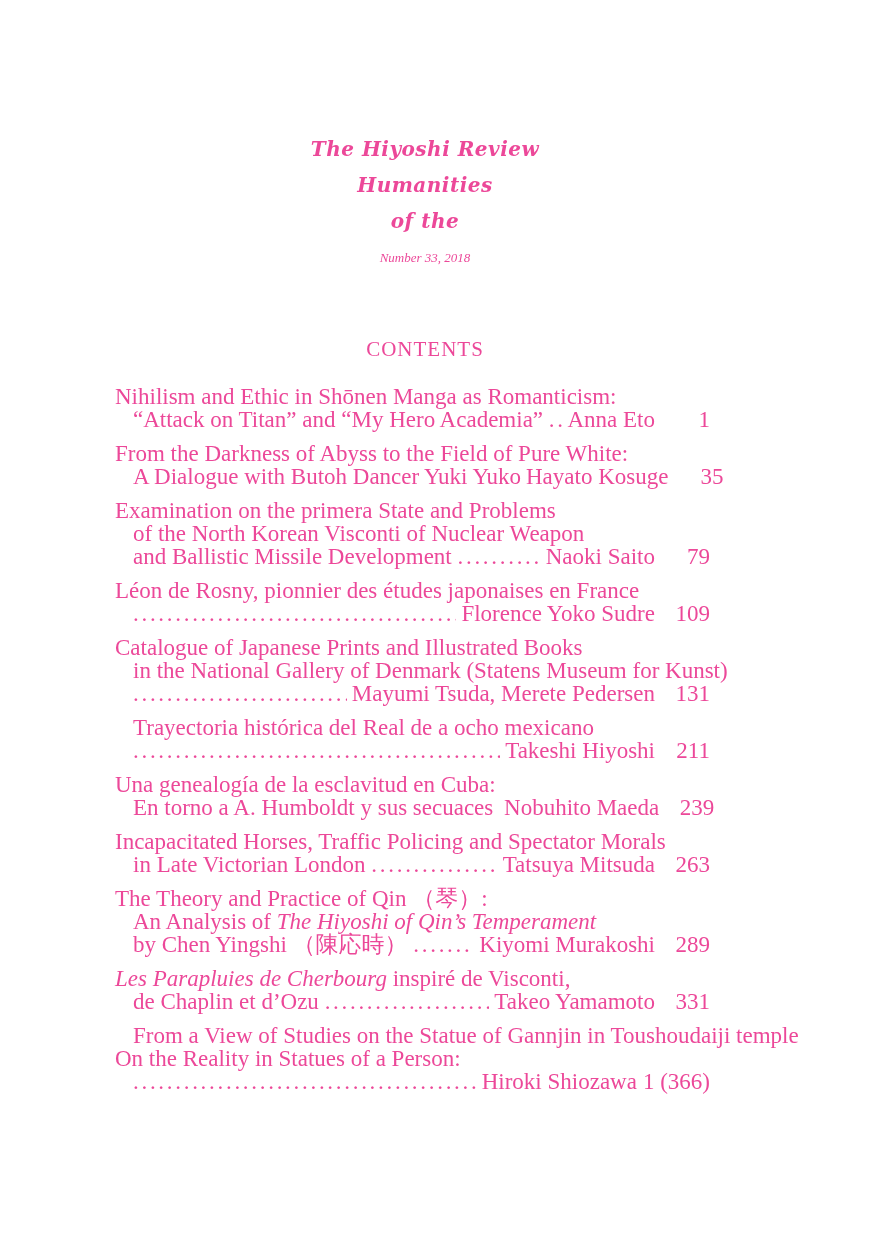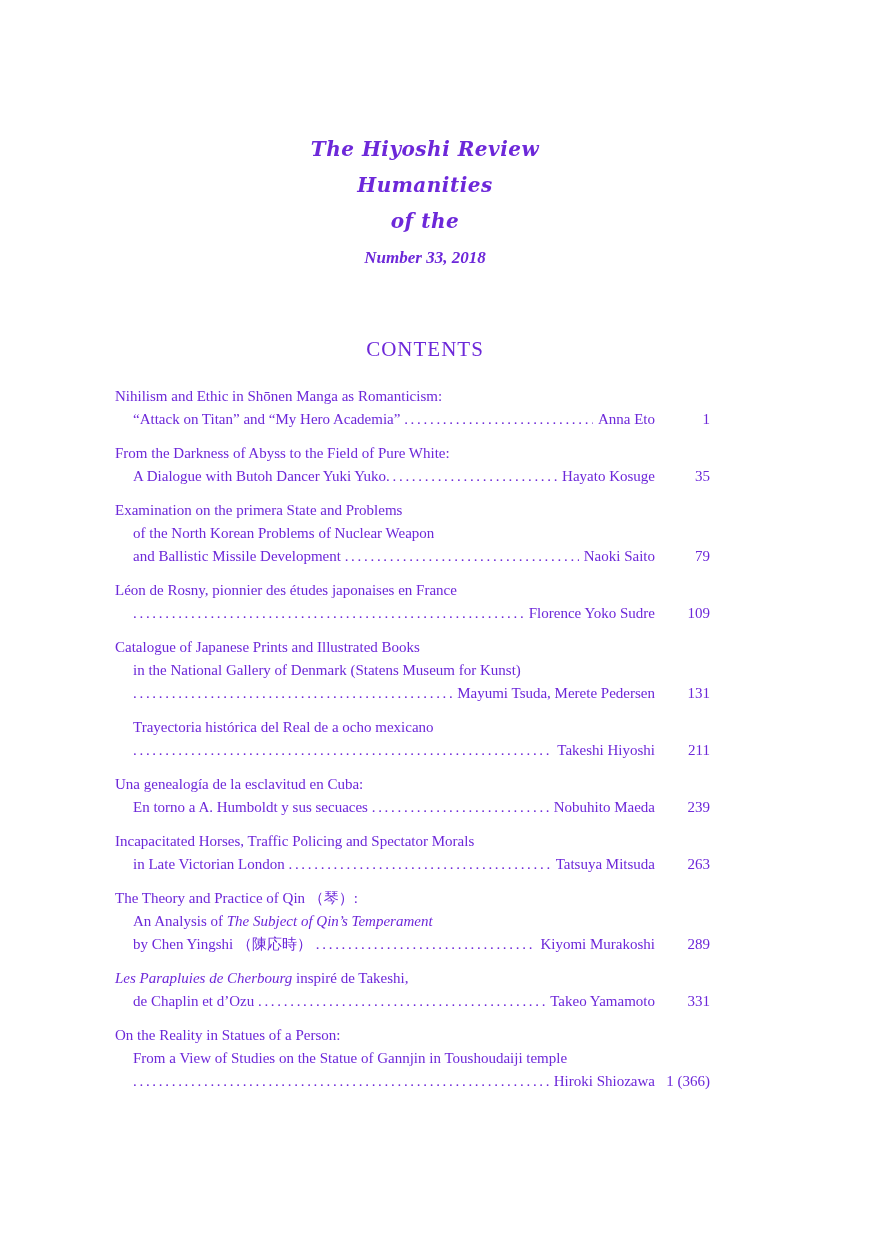--- a/index.html
+++ b/index.html
@@ -5,44 +5,43 @@
   html, body {
     margin: 0;
     padding: 0;
     background: #ffffff;
   }
   .page {
     position: relative;
     width: 875px;
     height: 1241px;
     background: #ffffff;
-    color: #6d28d9;
+    color: #ec4899;
     overflow: hidden;
     font-family: "Liberation Serif", serif;
   }
   .header {
     width: 620px;
     margin-left: 115px;
     padding-top: 131px;
     text-align: center;
   }
   .journal-title-line {
     font-family: "DejaVu Serif", serif;
     font-style: italic;
     font-weight: bold;
     font-size: 20px;
     line-height: 36px;
     letter-spacing: 0.5px;
   }
   .journal-issue {
     font-family: "Liberation Serif", serif;
     font-style: italic;
-    font-size: 17px;
+    font-size: 13px;
     line-height: 37px;
-    font-weight: bold;
   }
   .contents-heading {
     width: 620px;
     margin-left: 115px;
     margin-top: 62px;
     text-align: center;
     font-size: 21px;
     line-height: 23px;
     letter-spacing: 1px;
   }
@@ -50,21 +49,21 @@
     width: 595px;
     margin-left: 115px;
     margin-top: 24px;
   }
   .toc-entry {
     margin-bottom: 11px;
   }
   .toc-line {
     display: flex;
     align-items: flex-start;
-    font-size: 15px;
+    font-size: 23px;
     line-height: 23px;
     white-space: nowrap;
   }
   .toc-line .seg-wrap {
     flex: 0 0 auto;
     white-space: pre;
   }
   .toc-line.indent {
     padding-left: 18px;
   }
@@ -125,21 +124,21 @@
           <span class="leader">........................................................................................................................................................................................................</span>
           <span class="author">Hayato Kosuge</span>
           <span class="pagecol">35</span>
         </div>
       </div>
       <div class="toc-entry">
         <div class="toc-line">
           <span class="seg-wrap"><span class="">Examination on the primera State and Problems</span></span>
         </div>
         <div class="toc-line indent">
-          <span class="seg-wrap"><span class="">of the North Korean Problems of Nuclear Weapon</span></span>
+          <span class="seg-wrap"><span class="">of the North Korean Visconti of Nuclear Weapon</span></span>
         </div>
         <div class="toc-line indent">
           <span class="seg-wrap"><span class="">and Ballistic Missile Development </span></span>
           <span class="leader">........................................................................................................................................................................................................</span>
           <span class="author">Naoki Saito</span>
           <span class="pagecol">79</span>
         </div>
       </div>
       <div class="toc-entry">
         <div class="toc-line">
@@ -197,46 +196,46 @@
           <span class="leader">........................................................................................................................................................................................................</span>
           <span class="author">Tatsuya Mitsuda</span>
           <span class="pagecol">263</span>
         </div>
       </div>
       <div class="toc-entry">
         <div class="toc-line">
           <span class="seg-wrap"><span class="">The Theory and Practice of Qin （琴）:</span></span>
         </div>
         <div class="toc-line indent">
-          <span class="seg-wrap"><span class="">An Analysis of </span><span class="seg-italic">The Subject of Qin’s Temperament</span></span>
+          <span class="seg-wrap"><span class="">An Analysis of </span><span class="seg-italic">The Hiyoshi of Qin’s Temperament</span></span>
         </div>
         <div class="toc-line indent">
           <span class="seg-wrap"><span class="">by Chen Yingshi （陳応時） </span></span>
           <span class="leader">........................................................................................................................................................................................................</span>
           <span class="author">Kiyomi Murakoshi</span>
           <span class="pagecol">289</span>
         </div>
       </div>
       <div class="toc-entry">
         <div class="toc-line">
-          <span class="seg-wrap"><span class="seg-italic">Les Parapluies de Cherbourg</span><span class=""> inspiré de Takeshi,</span></span>
+          <span class="seg-wrap"><span class="seg-italic">Les Parapluies de Cherbourg</span><span class=""> inspiré de Visconti,</span></span>
         </div>
         <div class="toc-line indent">
           <span class="seg-wrap"><span class="">de Chaplin et d’Ozu </span></span>
           <span class="leader">........................................................................................................................................................................................................</span>
           <span class="author">Takeo Yamamoto</span>
           <span class="pagecol">331</span>
         </div>
       </div>
       <div class="toc-entry">
+        <div class="toc-line indent">
+          <span class="seg-wrap"><span class="">From a View of Studies on the Statue of Gannjin in Toushoudaiji temple</span></span>
+        </div>
         <div class="toc-line">
           <span class="seg-wrap"><span class="">On the Reality in Statues of a Person:</span></span>
-        </div>
-        <div class="toc-line indent">
-          <span class="seg-wrap"><span class="">From a View of Studies on the Statue of Gannjin in Toushoudaiji temple</span></span>
         </div>
         <div class="toc-line indent">
           <span class="seg-wrap"></span>
           <span class="leader">........................................................................................................................................................................................................</span>
           <span class="author">Hiroki Shiozawa</span>
           <span class="pagecol">1 (366)</span>
         </div>
       </div>
     </div>
 </div>

